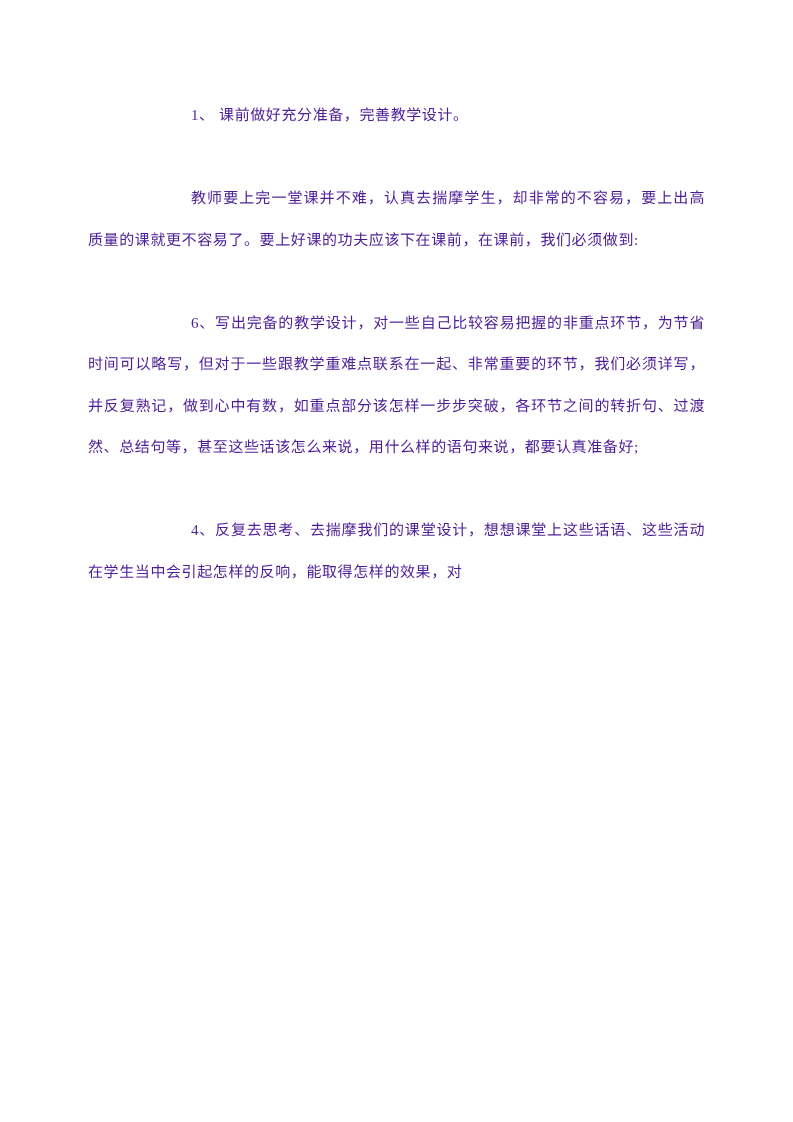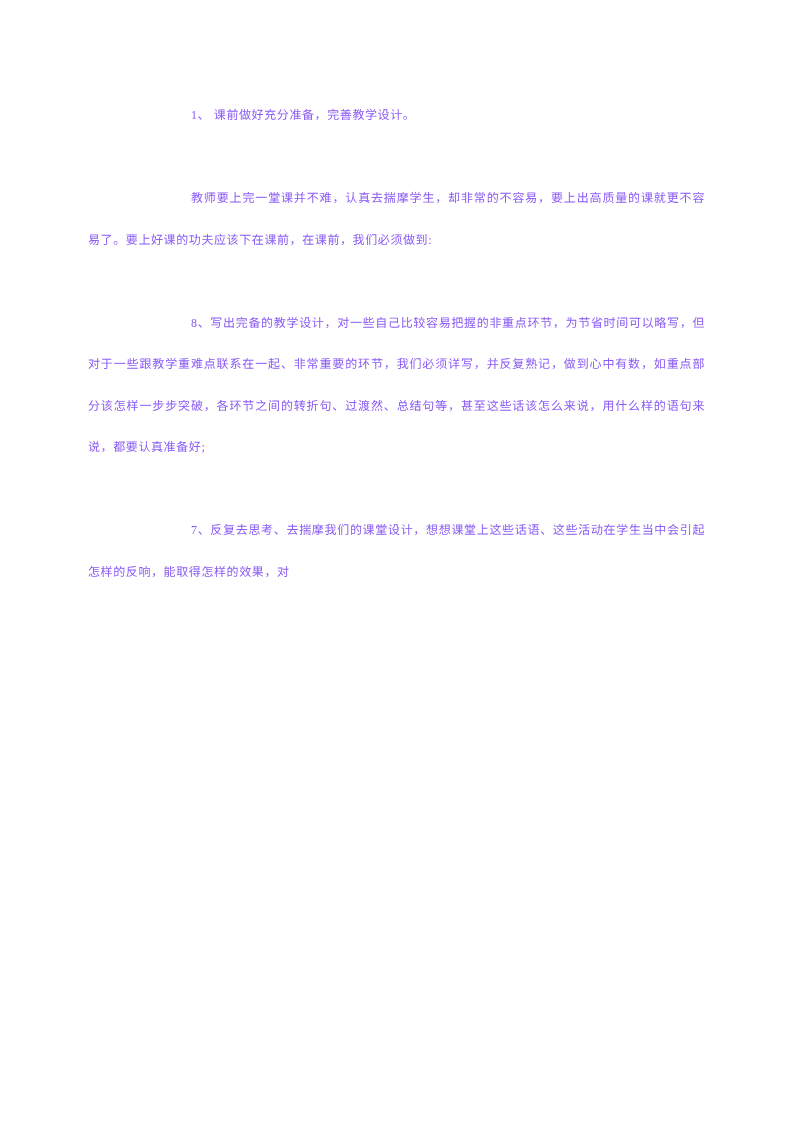--- a/index.html
+++ b/index.html
@@ -12,34 +12,34 @@
     width: 793px;
     height: 1122px;
     margin: 0 auto;
     background: #ffffff;
     overflow: hidden;
   }
   .doc-content {
     padding: 95px 88px 0 88px;
   }
   .doc-content p {
-    font-size: 12px;
+    font-size: 15px;
     letter-spacing: 0.6px;
     line-height: 41.5px;
-    color: #8b5cf6;
+    color: #4c1d95;
     text-align: justify;
     text-justify: inter-ideograph;
     text-indent: 103px;
     margin: 0 0 41.5px 0;
     word-break: break-all;
   }
 </style>
 </head>
 <body>
 
 <div class="doc-page">
   <div class="doc-content">
     <p>1、 课前做好充分准备，完善教学设计。</p>
     <p>教师要上完一堂课并不难，认真去揣摩学生，却非常的不容易，要上出高质量的课就更不容易了。要上好课的功夫应该下在课前，在课前，我们必须做到:</p>
-    <p>8、写出完备的教学设计，对一些自己比较容易把握的非重点环节，为节省时间可以略写，但对于一些跟教学重难点联系在一起、非常重要的环节，我们必须详写，并反复熟记，做到心中有数，如重点部分该怎样一步步突破，各环节之间的转折句、过渡然、总结句等，甚至这些话该怎么来说，用什么样的语句来说，都要认真准备好;</p>
-    <p>7、反复去思考、去揣摩我们的课堂设计，想想课堂上这些话语、这些活动在学生当中会引起怎样的反响，能取得怎样的效果，对</p>
+    <p>6、写出完备的教学设计，对一些自己比较容易把握的非重点环节，为节省时间可以略写，但对于一些跟教学重难点联系在一起、非常重要的环节，我们必须详写，并反复熟记，做到心中有数，如重点部分该怎样一步步突破，各环节之间的转折句、过渡然、总结句等，甚至这些话该怎么来说，用什么样的语句来说，都要认真准备好;</p>
+    <p>4、反复去思考、去揣摩我们的课堂设计，想想课堂上这些话语、这些活动在学生当中会引起怎样的反响，能取得怎样的效果，对</p>
   </div>
 </div>
 
 </body></html>

